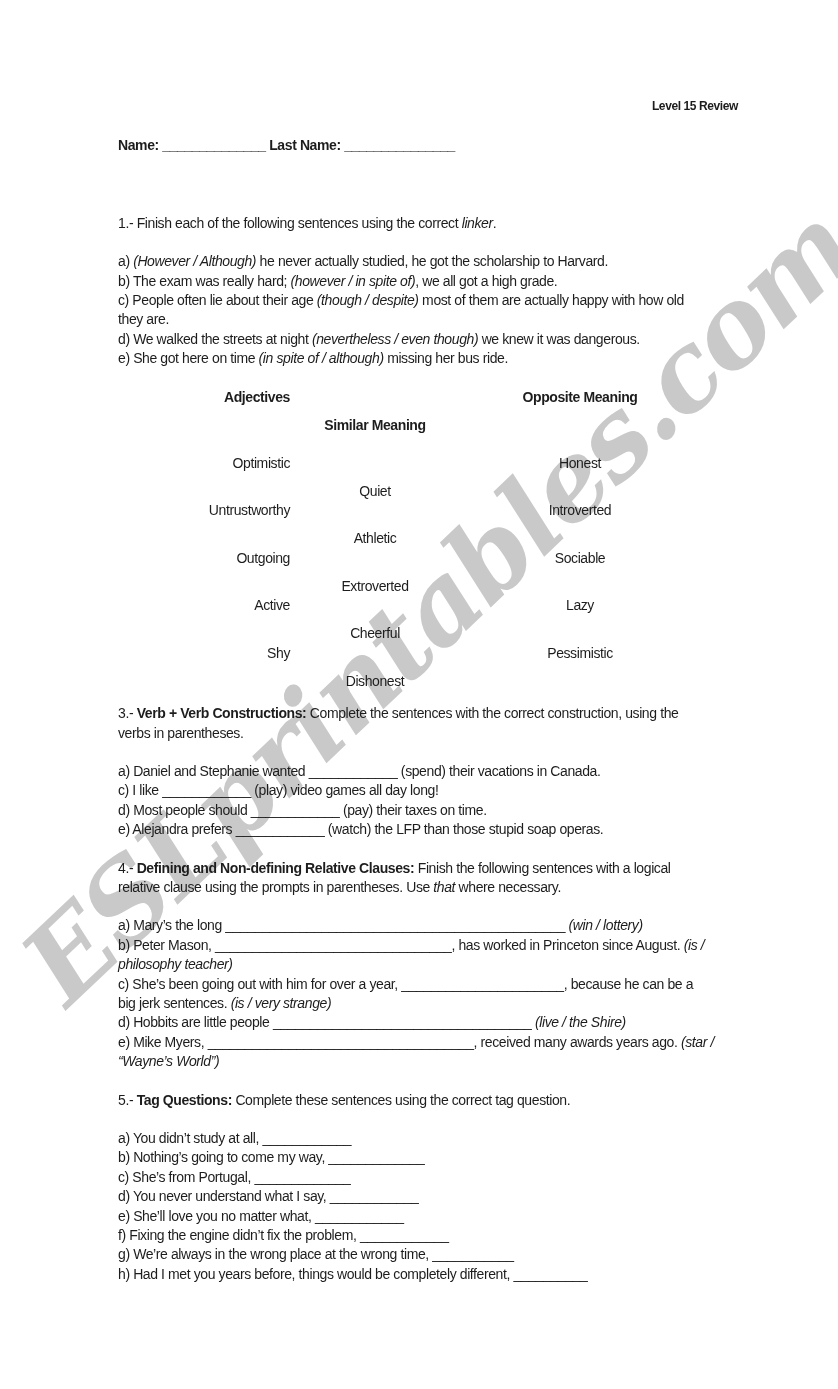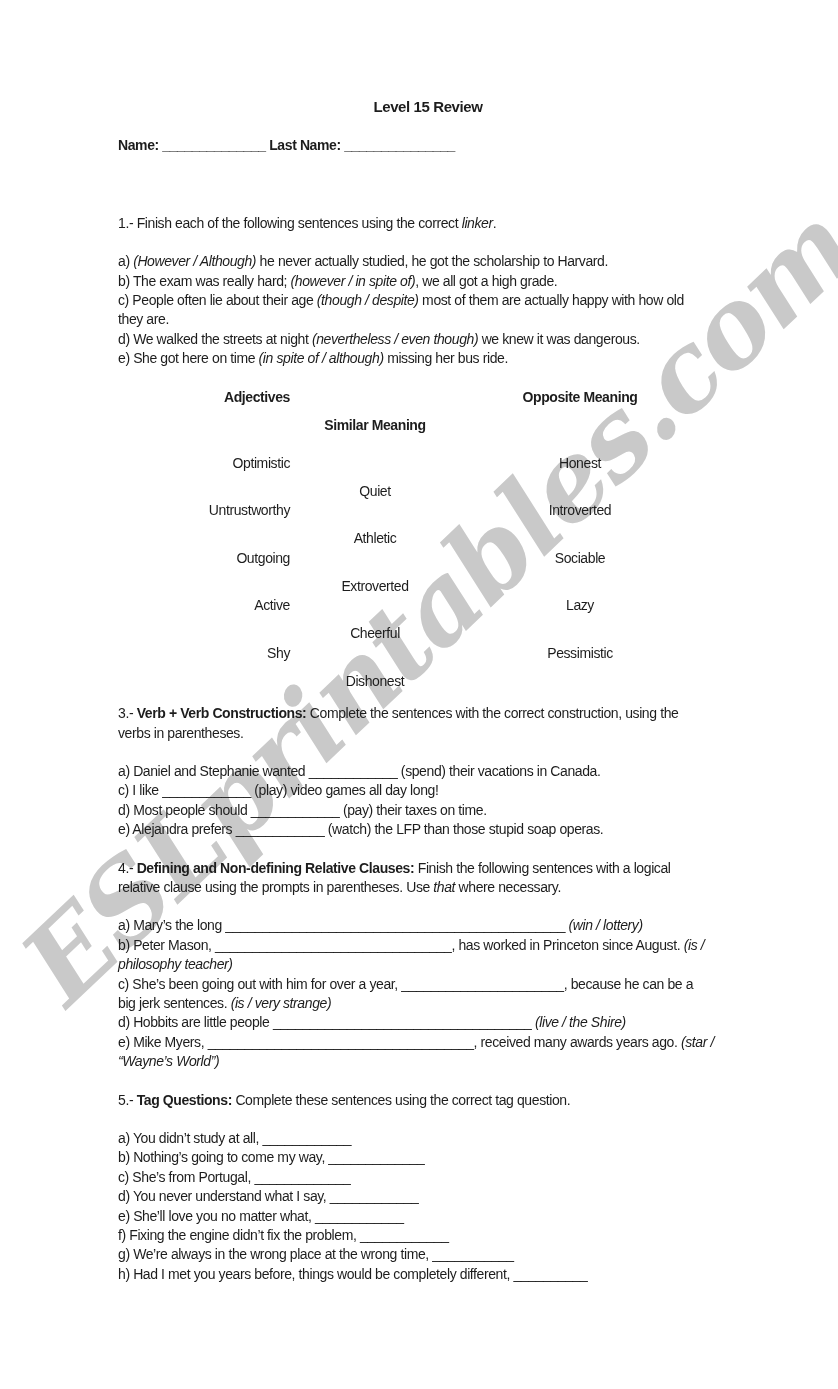--- a/index.html
+++ b/index.html
@@ -26,23 +26,23 @@
     white-space:nowrap;
     z-index:0;
     user-select:none;
   }
   .content{
     position:relative;z-index:1;
     padding:97px 100px 0 118px;
     width:620px;
   }
   .title{
-    text-align:center;
+    text-align:right;
     font-weight:700;
-    font-size:15px;
+    font-size:12px;
   }
   .block{margin-top:19px;}
   .name-row{margin-top:20px;}
   .sec1-head{margin-top:58px;}
   .sec3-head{margin-top:13px;}
   .line{white-space:pre;}
   .sb{font-weight:700;}
   .si{font-style:italic;}
   .vt-row{display:flex;padding-left:52px;white-space:pre;}
   .vc1{width:120px;text-align:right;}

